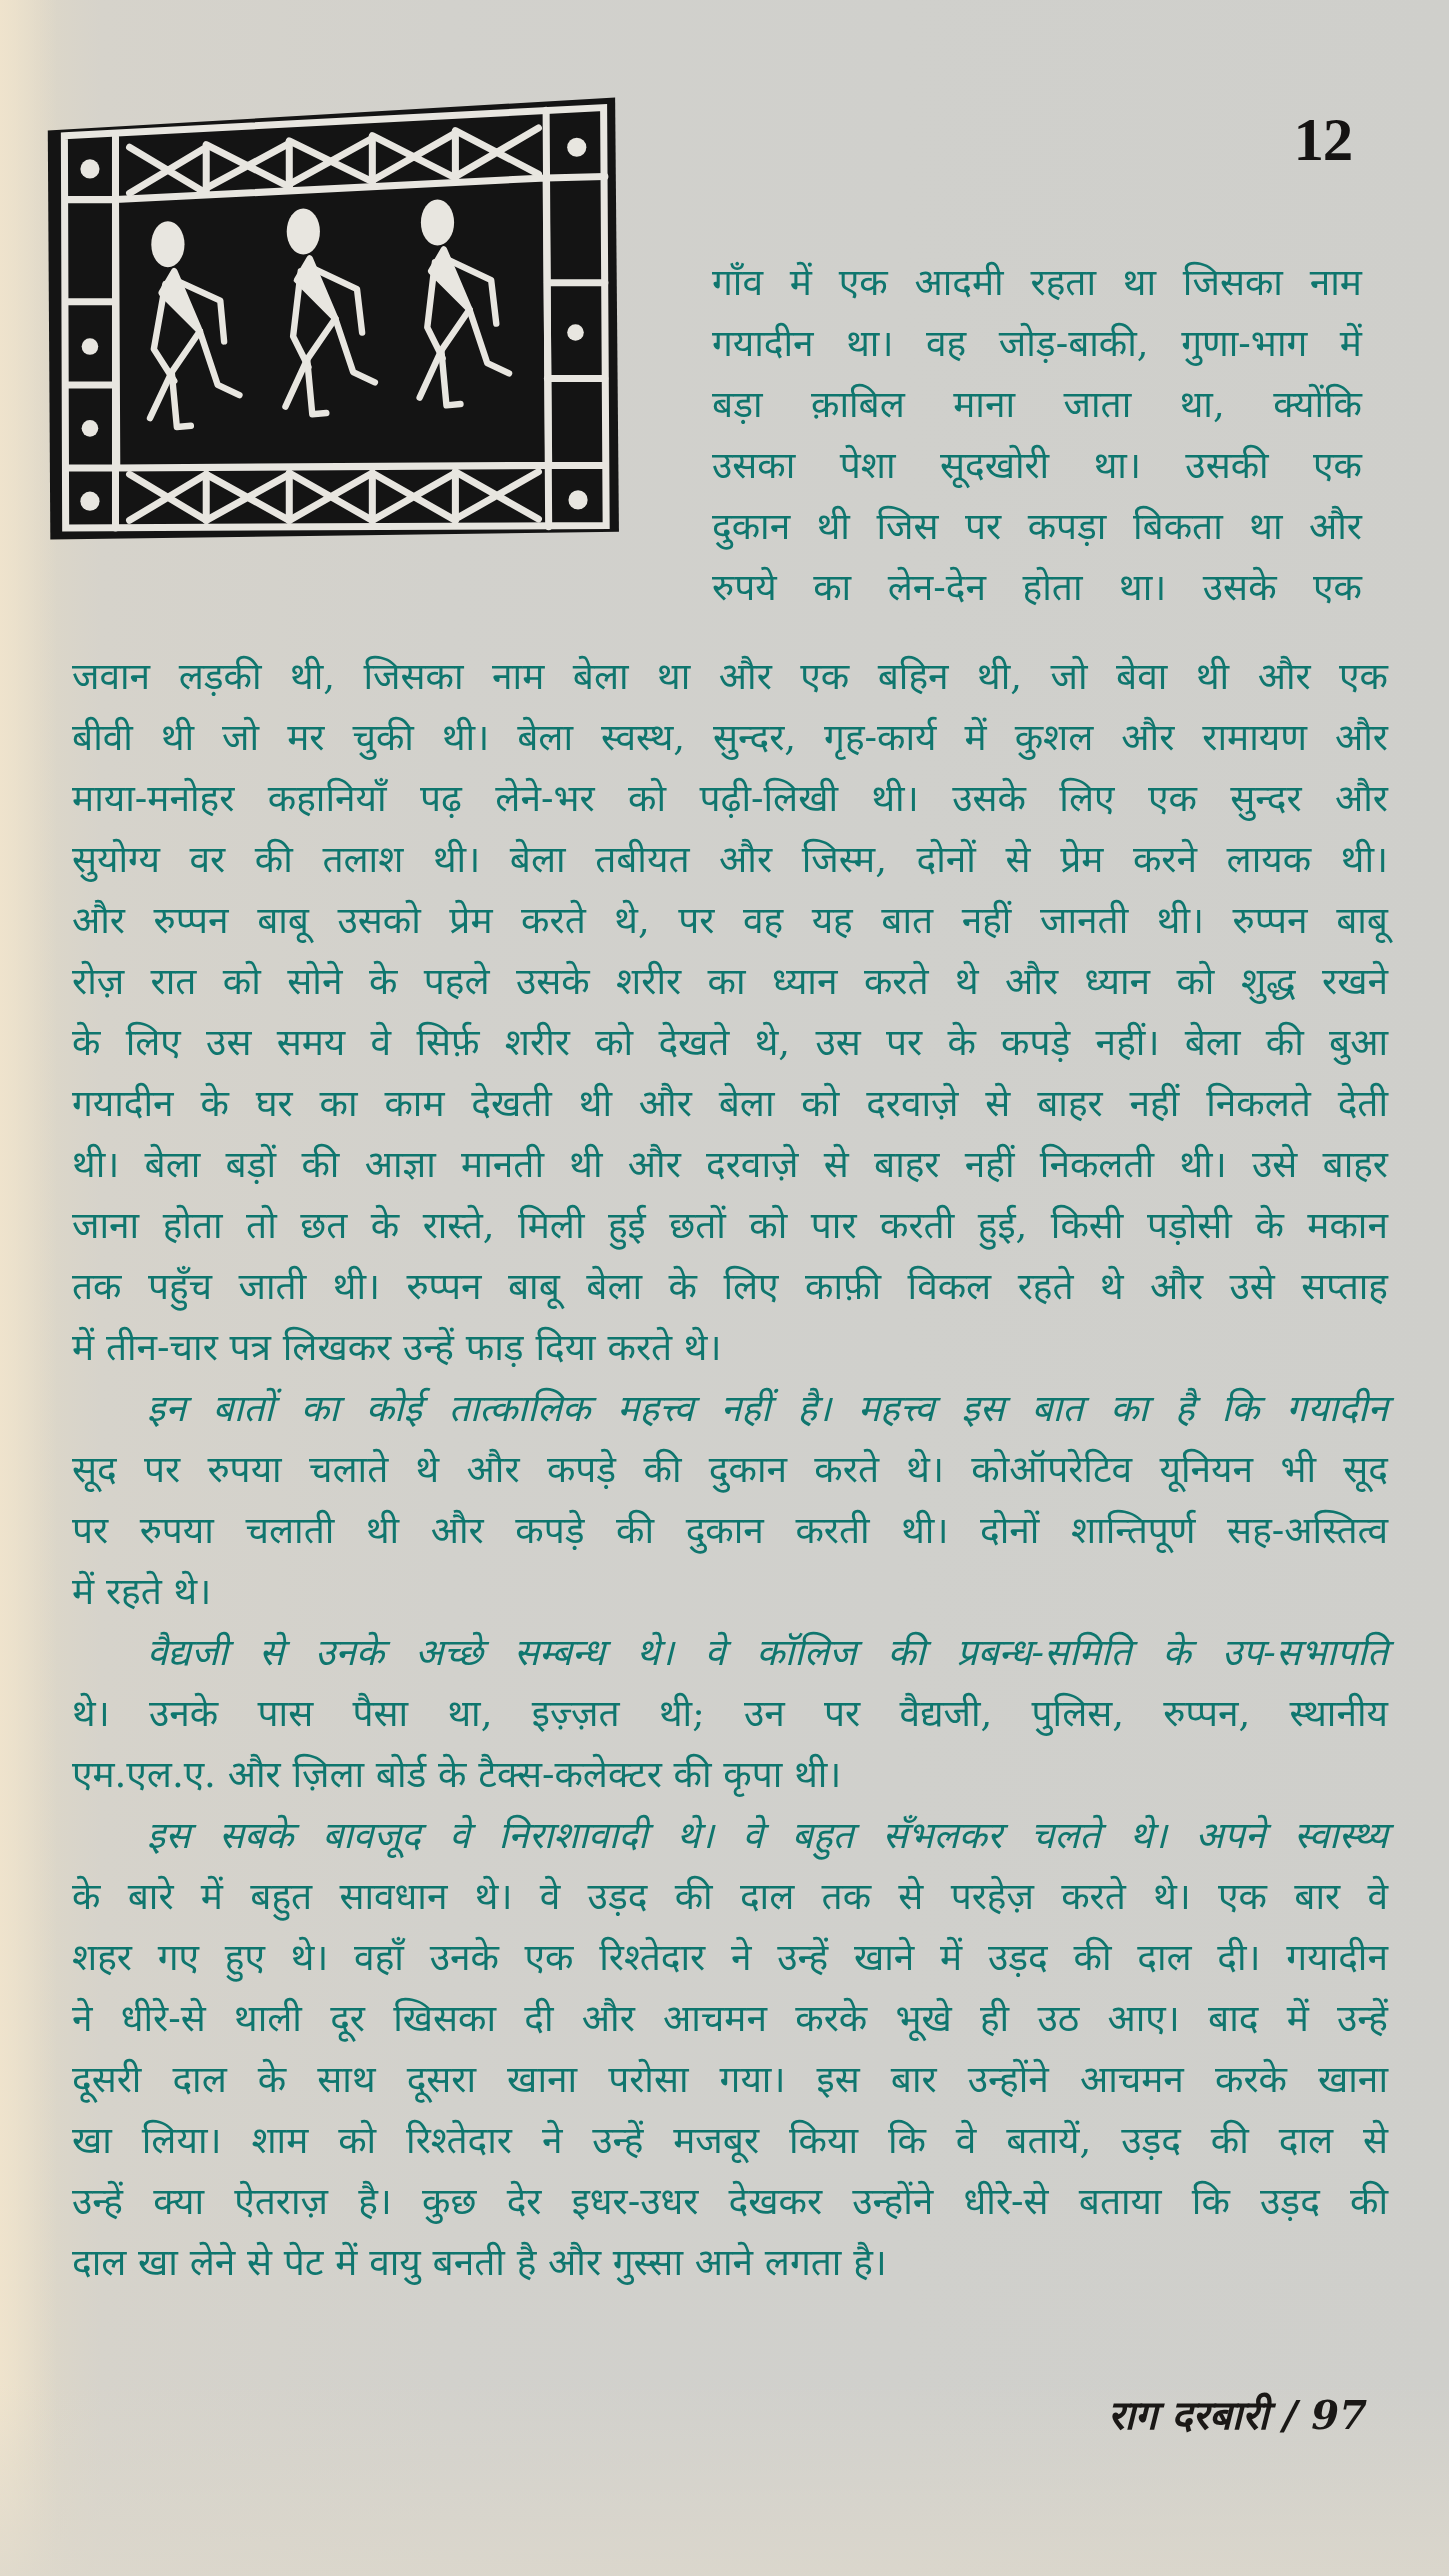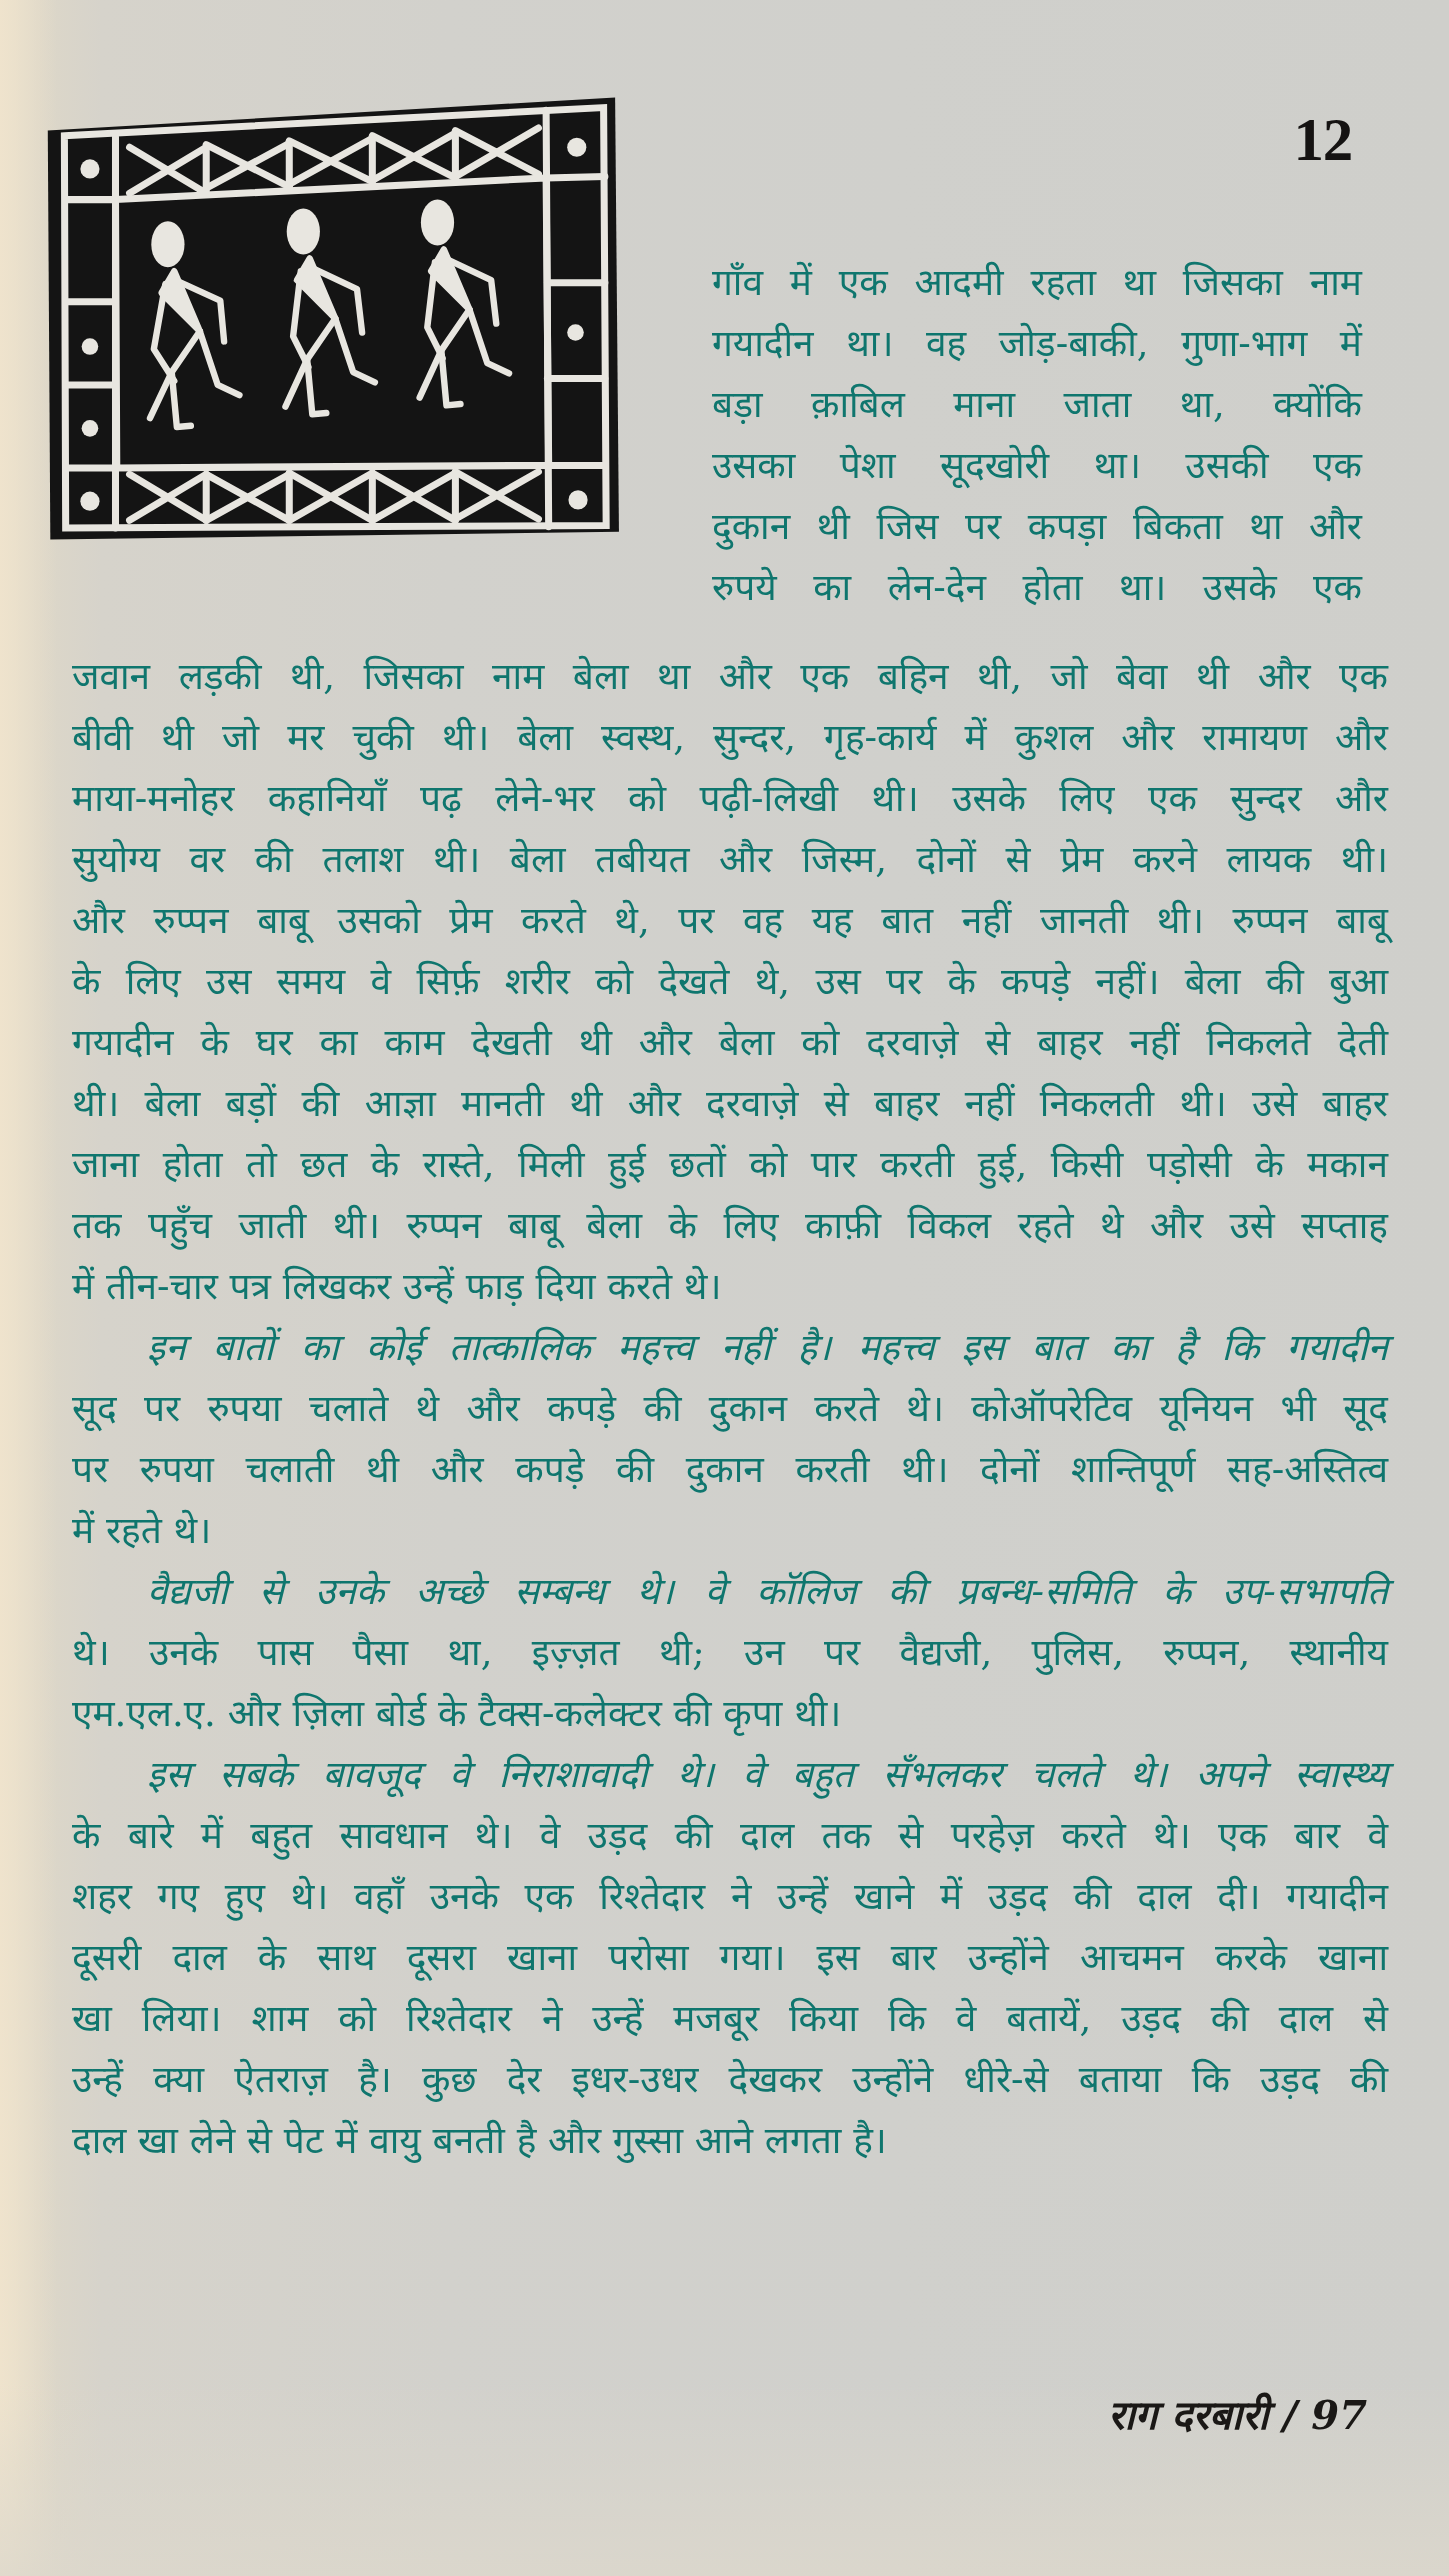--- a/index.html
+++ b/index.html
@@ -204,36 +204,38 @@
     <span class="line">दुकान थी जिस पर कपड़ा बिकता था और</span>
     <span class="line">रुपये का लेन-देन होता था। उसके एक</span>
   </div>
 
 <div class="text-block main-block" id="main-block">
     <span class="line">जवान लड़की थी, जिसका नाम बेला था और एक बहिन थी, जो बेवा थी और एक</span>
     <span class="line">बीवी थी जो मर चुकी थी। बेला स्वस्थ, सुन्दर, गृह-कार्य में कुशल और रामायण और</span>
     <span class="line">माया-मनोहर कहानियाँ पढ़ लेने-भर को पढ़ी-लिखी थी। उसके लिए एक सुन्दर और</span>
     <span class="line">सुयोग्य वर की तलाश थी। बेला तबीयत और जिस्म, दोनों से प्रेम करने लायक थी।</span>
     <span class="line">और रुप्पन बाबू उसको प्रेम करते थे, पर वह यह बात नहीं जानती थी। रुप्पन बाबू</span>
+    <span class="line">रोज़ रात को सोने के पहले उसके शरीर का ध्यान करते थे और ध्यान को शुद्ध रखने</span>
     <span class="line">के लिए उस समय वे सिर्फ़ शरीर को देखते थे, उस पर के कपड़े नहीं। बेला की बुआ</span>
     <span class="line">गयादीन के घर का काम देखती थी और बेला को दरवाज़े से बाहर नहीं निकलते देती</span>
     <span class="line">थी। बेला बड़ों की आज्ञा मानती थी और दरवाज़े से बाहर नहीं निकलती थी। उसे बाहर</span>
     <span class="line">जाना होता तो छत के रास्ते, मिली हुई छतों को पार करती हुई, किसी पड़ोसी के मकान</span>
     <span class="line">तक पहुँच जाती थी। रुप्पन बाबू बेला के लिए काफ़ी विकल रहते थे और उसे सप्ताह</span>
     <span class="line last">में तीन-चार पत्र लिखकर उन्हें फाड़ दिया करते थे।</span>
     <span class="line indent">इन बातों का कोई तात्कालिक महत्त्व नहीं है। महत्त्व इस बात का है कि गयादीन</span>
     <span class="line">सूद पर रुपया चलाते थे और कपड़े की दुकान करते थे। कोऑपरेटिव यूनियन भी सूद</span>
     <span class="line">पर रुपया चलाती थी और कपड़े की दुकान करती थी। दोनों शान्तिपूर्ण सह-अस्तित्व</span>
     <span class="line last">में रहते थे।</span>
     <span class="line indent">वैद्यजी से उनके अच्छे सम्बन्ध थे। वे कॉलिज की प्रबन्ध-समिति के उप-सभापति</span>
     <span class="line">थे। उनके पास पैसा था, इज़्ज़त थी; उन पर वैद्यजी, पुलिस, रुप्पन, स्थानीय</span>
     <span class="line last">एम.एल.ए. और ज़िला बोर्ड के टैक्स-कलेक्टर की कृपा थी।</span>
     <span class="line indent">इस सबके बावजूद वे निराशावादी थे। वे बहुत सँभलकर चलते थे। अपने स्वास्थ्य</span>
     <span class="line">के बारे में बहुत सावधान थे। वे उड़द की दाल तक से परहेज़ करते थे। एक बार वे</span>
     <span class="line">शहर गए हुए थे। वहाँ उनके एक रिश्तेदार ने उन्हें खाने में उड़द की दाल दी। गयादीन</span>
+    <span class="line">ने धीरे-से थाली दूर खिसका दी और आचमन करके भूखे ही उठ आए। बाद में उन्हें</span>
     <span class="line">दूसरी दाल के साथ दूसरा खाना परोसा गया। इस बार उन्होंने आचमन करके खाना</span>
     <span class="line">खा लिया। शाम को रिश्तेदार ने उन्हें मजबूर किया कि वे बतायें, उड़द की दाल से</span>
     <span class="line">उन्हें क्या ऐतराज़ है। कुछ देर इधर-उधर देखकर उन्होंने धीरे-से बताया कि उड़द की</span>
     <span class="line last">दाल खा लेने से पेट में वायु बनती है और गुस्सा आने लगता है।</span>
   </div>
 
 <div class="running-footer">
   <span>राग दरबारी</span><span class="sep">/</span><span>97</span>
 </div>
 

